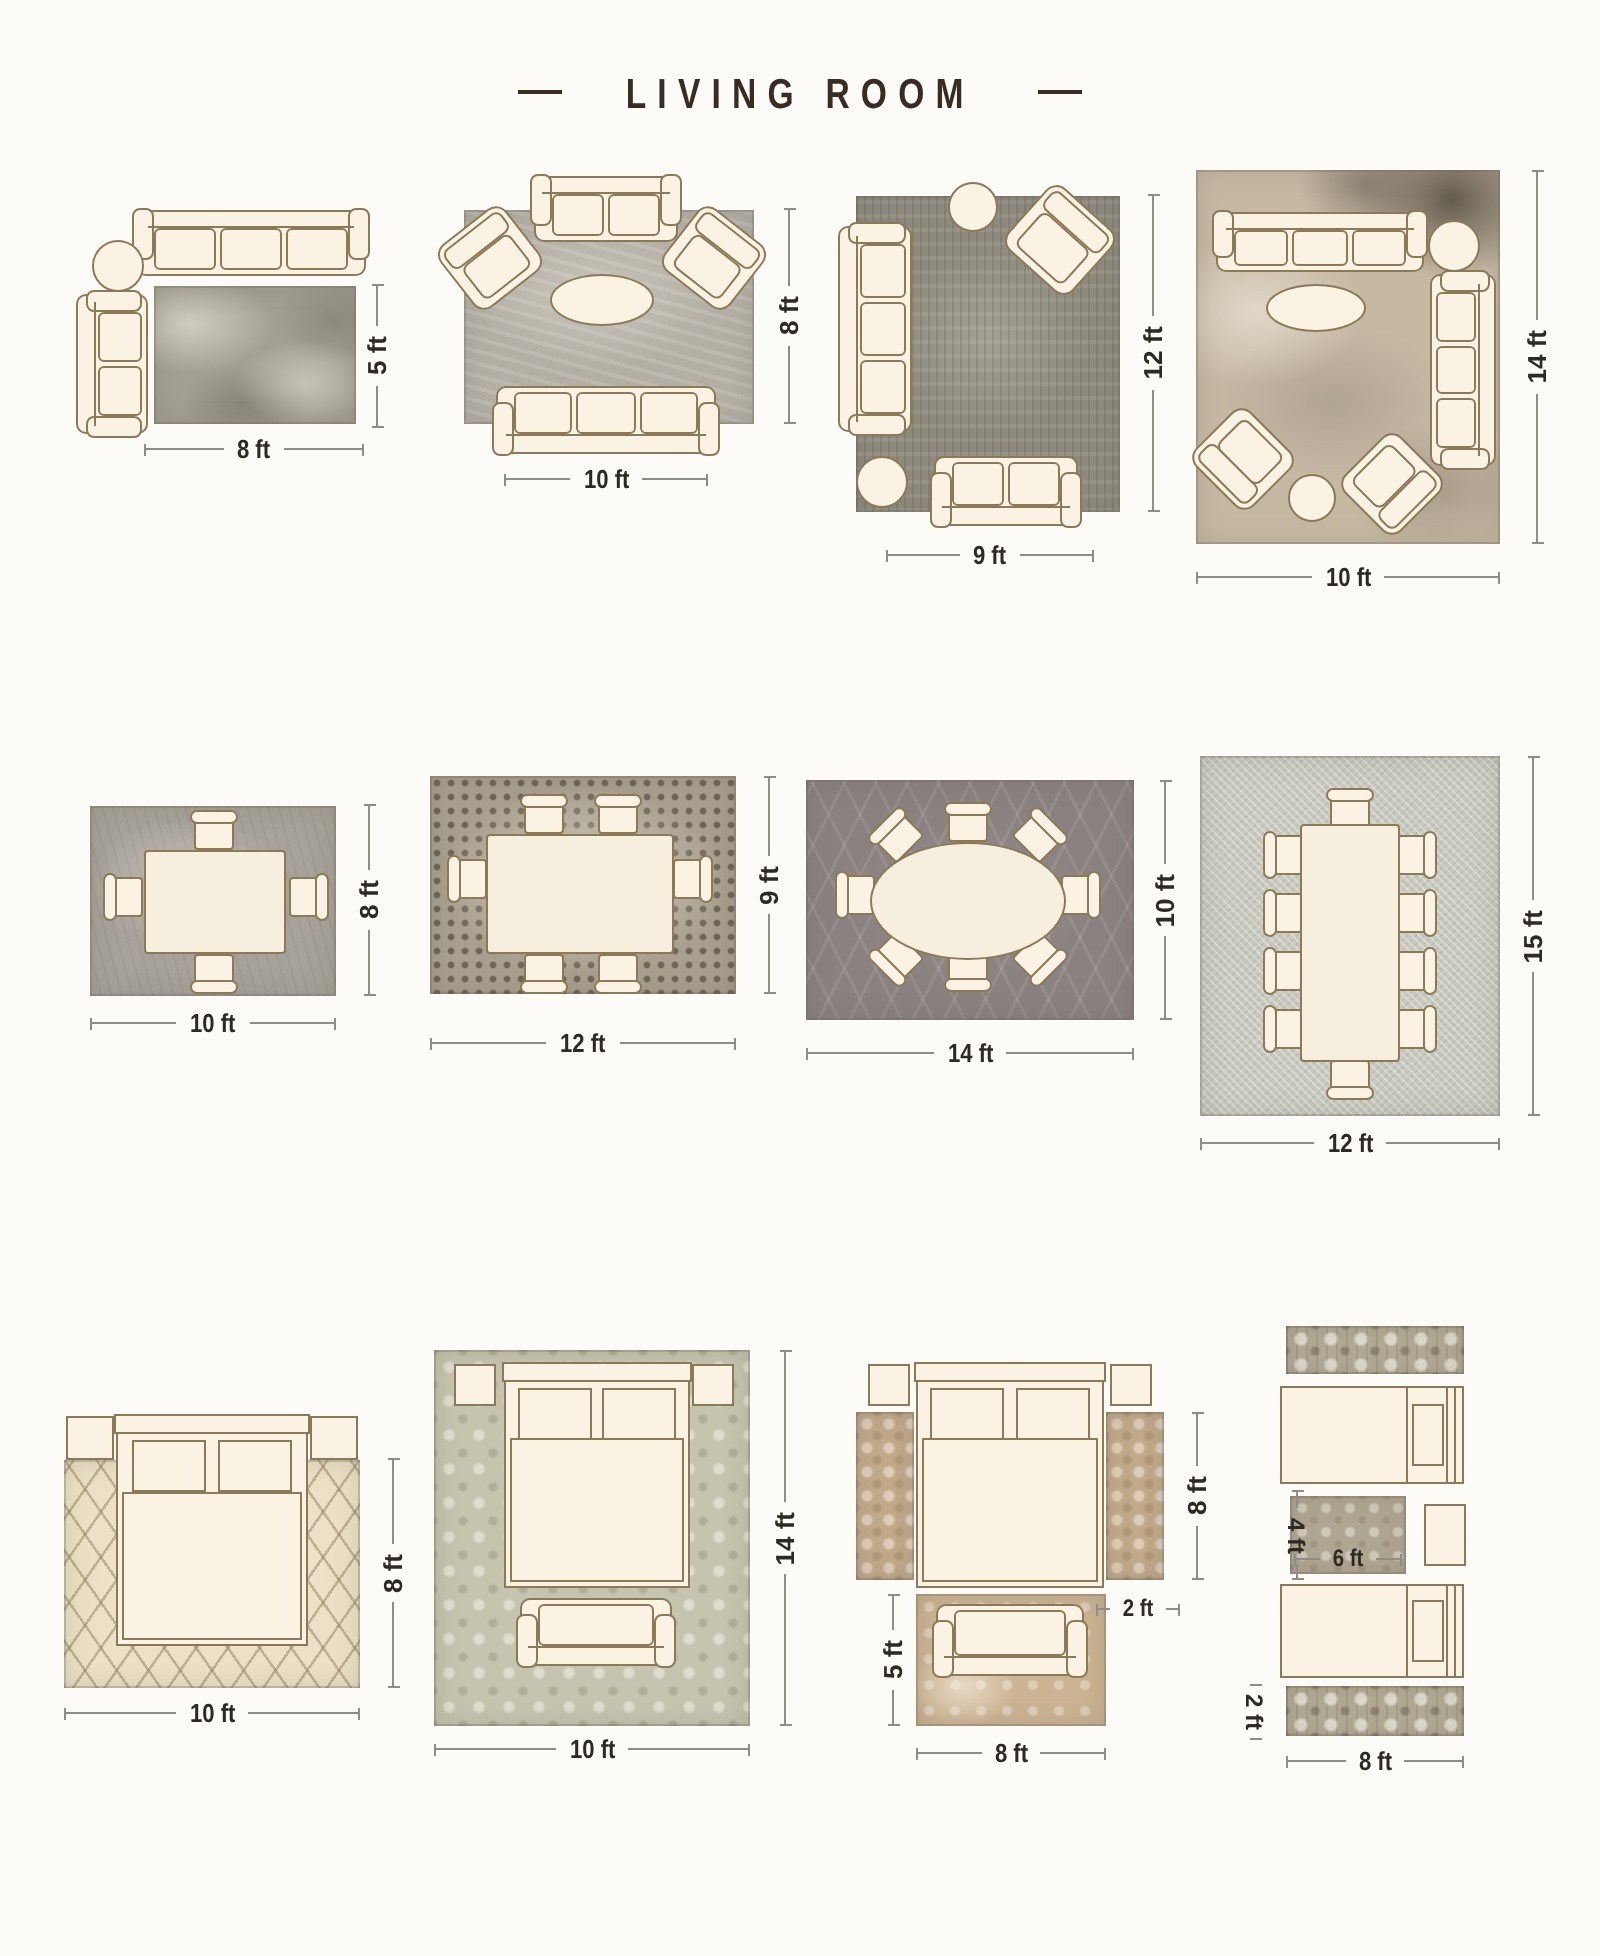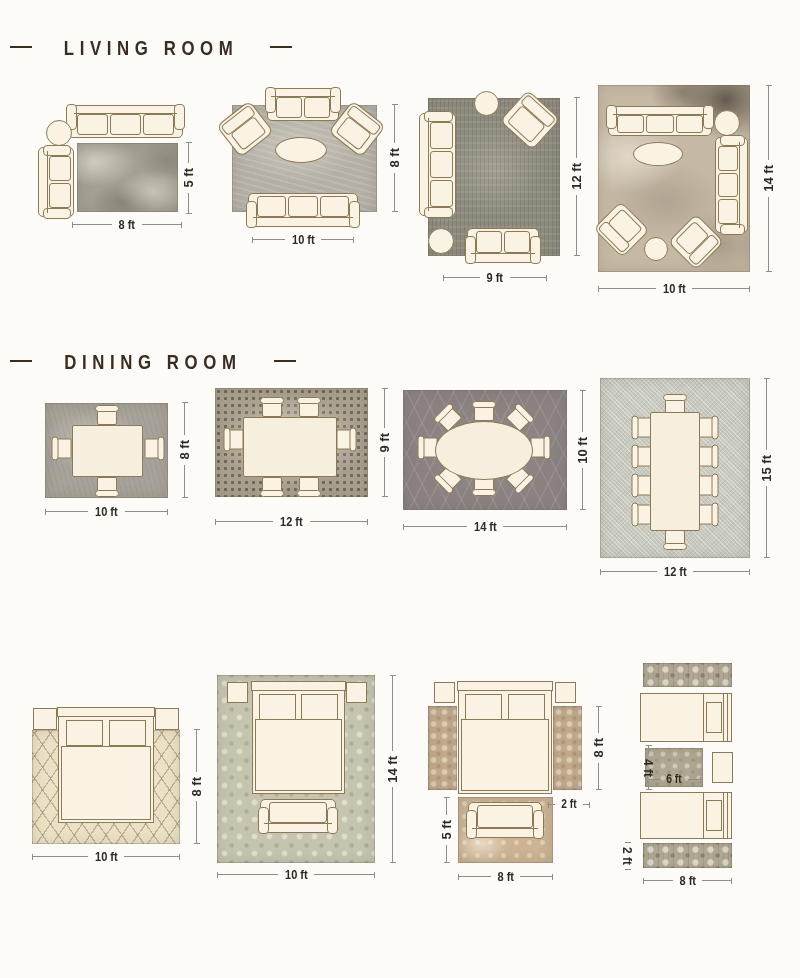--- a/index.html
+++ b/index.html
@@ -1,19 +1,19 @@
 <!DOCTYPE html>
 <html style="--background: #fcfbf7; --title_text: #3b2c21; --dim_text: #2d2923; --furniture_fill: #faf3e4; --furniture_outline: #8c7a56;"><head>
 <meta charset="utf-8">
 <style>
   html,body{margin:0;padding:0;background:#fff;}
   #canvas{position:relative;width:800px;height:978px;margin:0 auto;background:var(--background,#fcfbf7);
           font-family:"Liberation Sans","DejaVu Sans",sans-serif;overflow:hidden;}
   
-  .stitle{position:absolute;left:0;width:800px;color:var(--title_text,#3b2c21);
+  .stitle{position:absolute;left:0;width:800px;text-align:center;color:var(--title_text,#3b2c21);
           font-weight:bold;font-size:21px;letter-spacing:7px;white-space:nowrap;}
   .stitle .tx{display:inline-block;transform:scaleX(.8);}
   .stitle .dash{display:inline-block;vertical-align:middle;width:22px;height:2px;background:var(--title_text,#3b2c21);margin:0 10px 4px 10px;}
   
   .rug{position:absolute;z-index:1;box-shadow:inset 0 0 0 1px rgba(110,100,85,.30), inset 0 0 14px rgba(80,72,60,.18);}
   .rg-l1{background:radial-gradient(60% 50% at 18% 28%,rgba(238,233,221,.6),transparent 70%),
                    radial-gradient(50% 45% at 75% 70%,rgba(233,228,214,.5),transparent 70%),
                    radial-gradient(45% 40% at 45% 85%,rgba(90,85,72,.35),transparent 70%),
                    radial-gradient(40% 45% at 88% 25%,rgba(95,90,78,.3),transparent 70%),#a39f93;}
   .rg-l2{background:repeating-linear-gradient(15deg,rgba(255,255,255,.12) 0 2px,transparent 2px 6px),
@@ -269,23 +269,20 @@
         <span class="lbl">10 ft</span>
         <i class="ln"></i>
     </div>
     <div class="vdim" style="left:760px;top:85px;height:187px">
       <i class="ln"></i>
         <span class="lbl">14 ft</span>
         <i class="ln"></i>
     </div>
   </div>
 
-  <div class="stitle" style="top:350px">
-    <i class="dash"></i><span class="tx">DINING ROOM</span><i class="dash"></i>
-  </div>
 
   <div>
     <div class="rug rg-d1" style="left:45px;top:403px;width:123px;height:95px"></div>
     <div class="dchair" style="left:97px;top:410px"></div>
     <div class="dchair" style="left:97px;top:477px;transform:rotate(180deg)"></div>
     <div class="dchair" style="left:54px;top:441px;transform:rotate(-90deg)"></div>
     <div class="dchair" style="left:142px;top:441px;transform:rotate(90deg)"></div>
     <div class="dtable" style="left:72px;top:425px;width:71px;height:52px"></div>
     <div class="hdim" style="left:45px;top:503px;width:123px">
       <i class="ln"></i>

